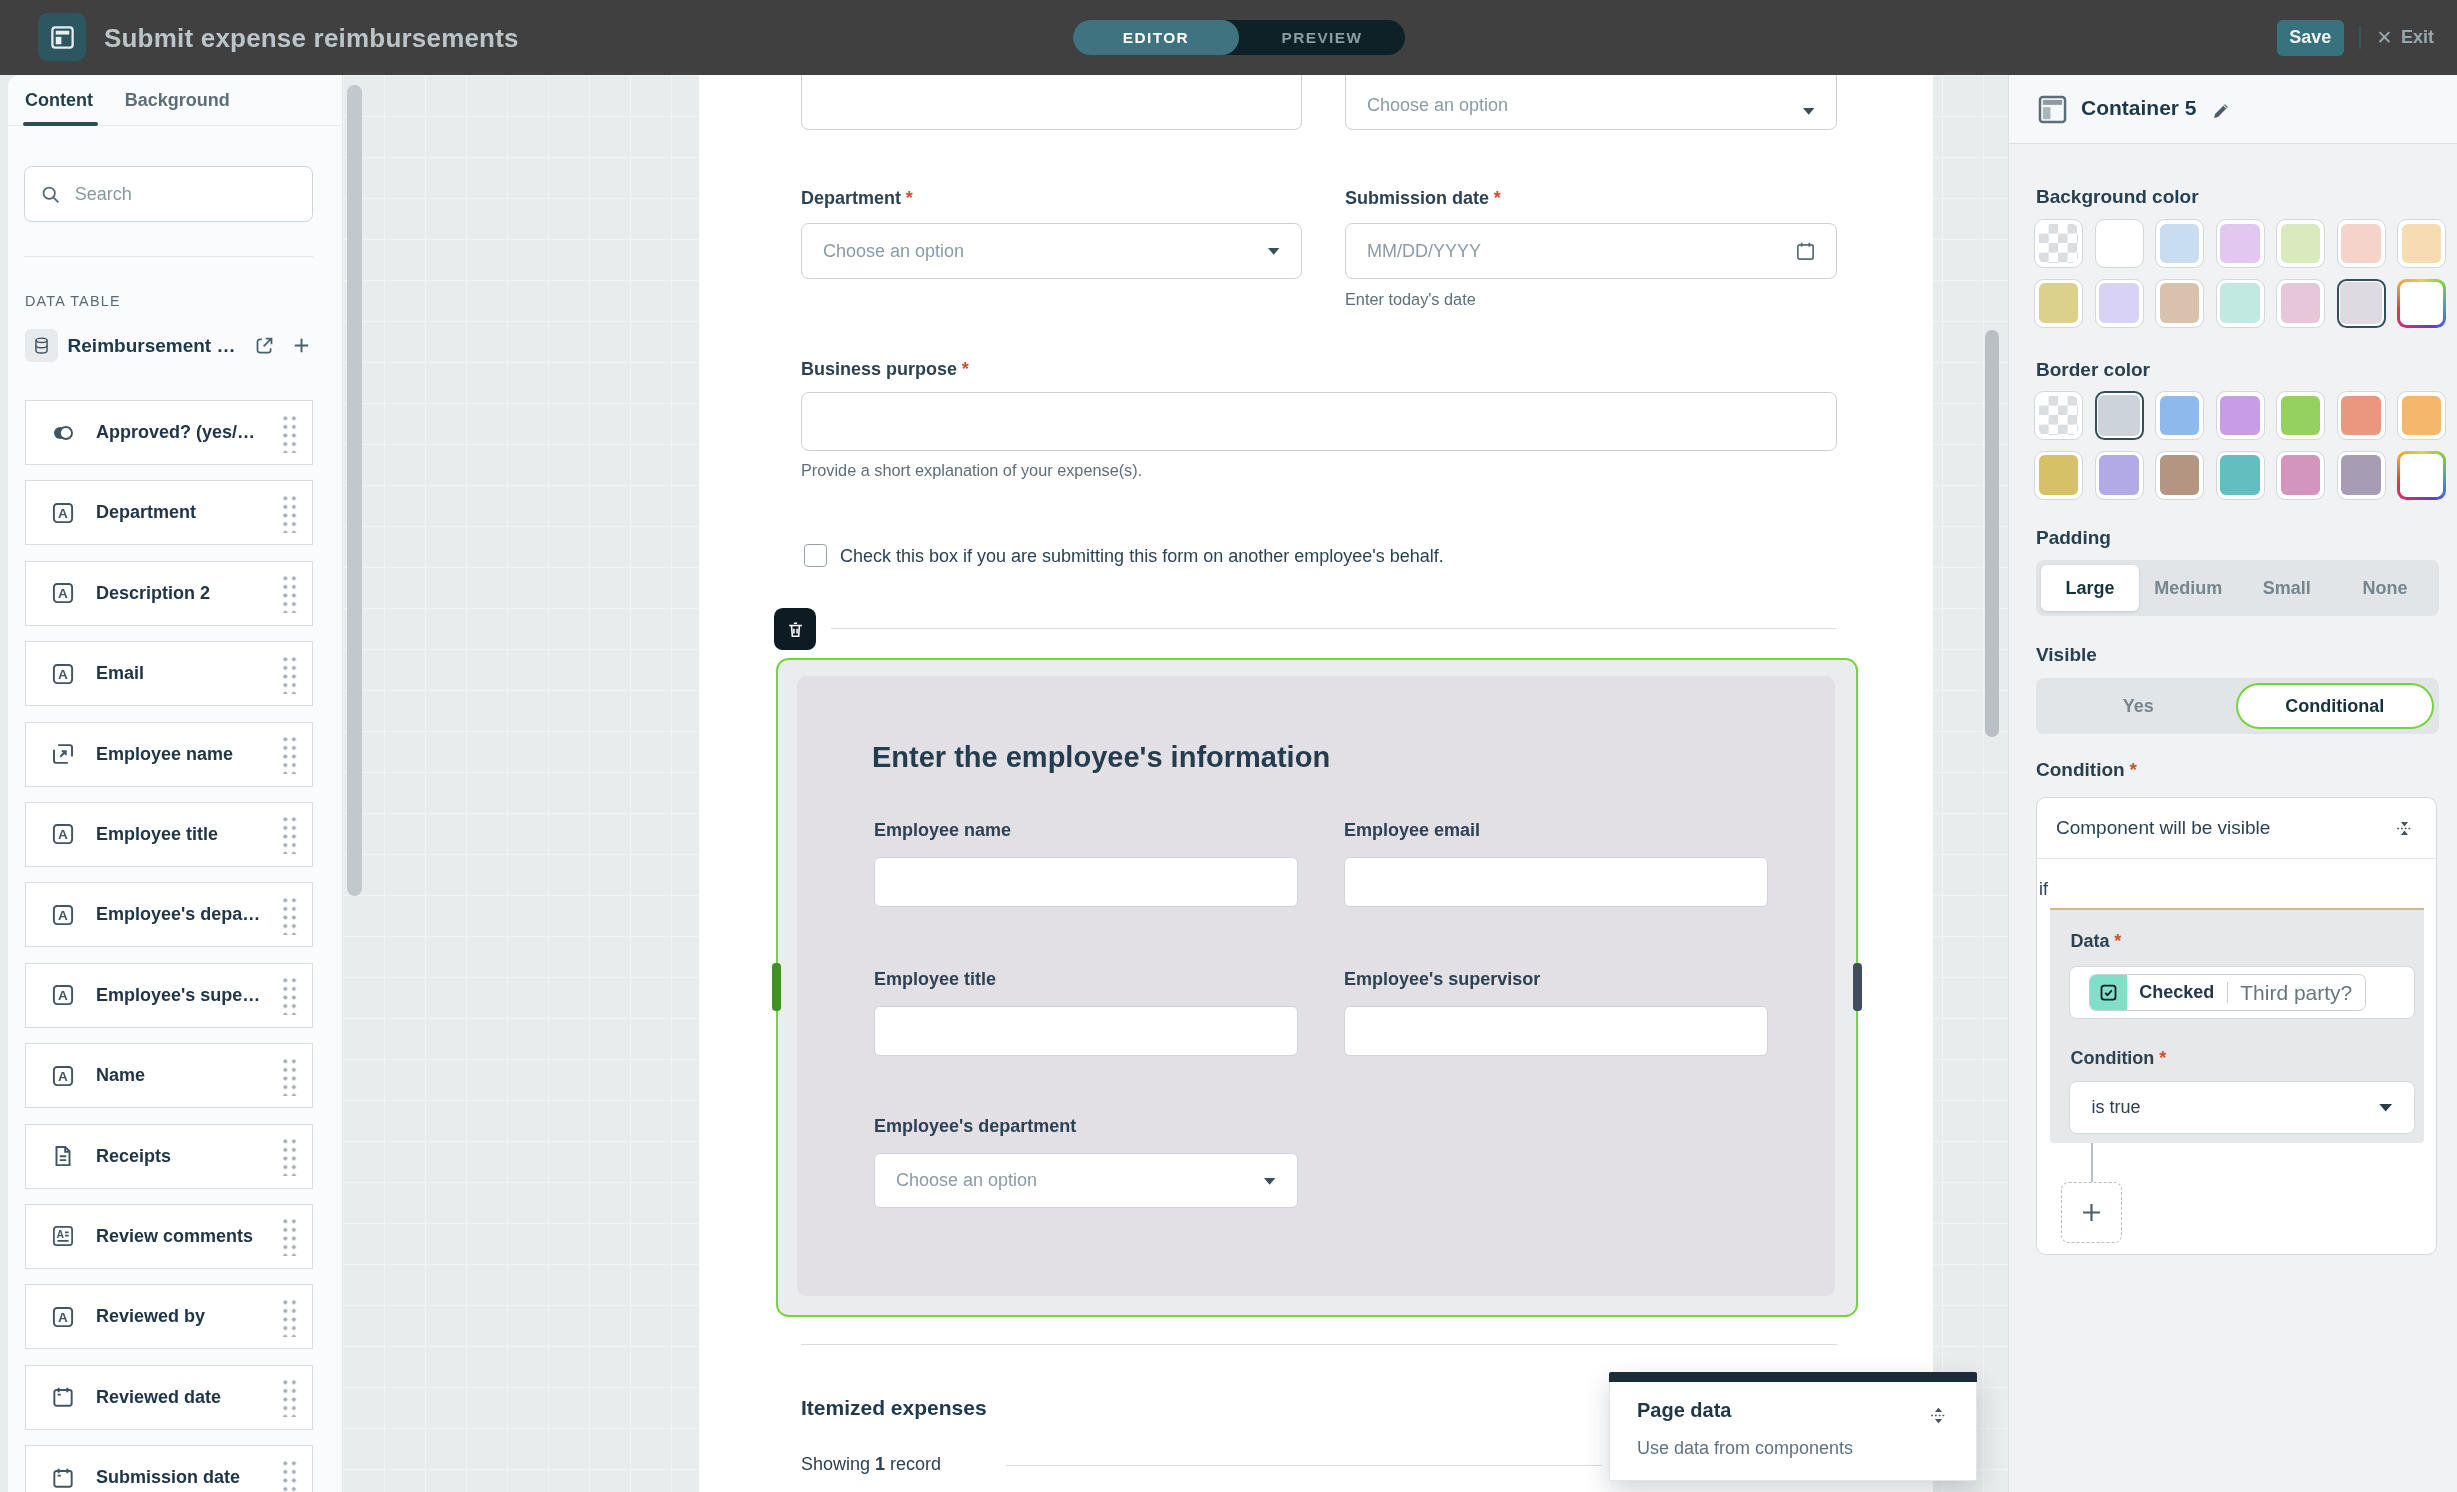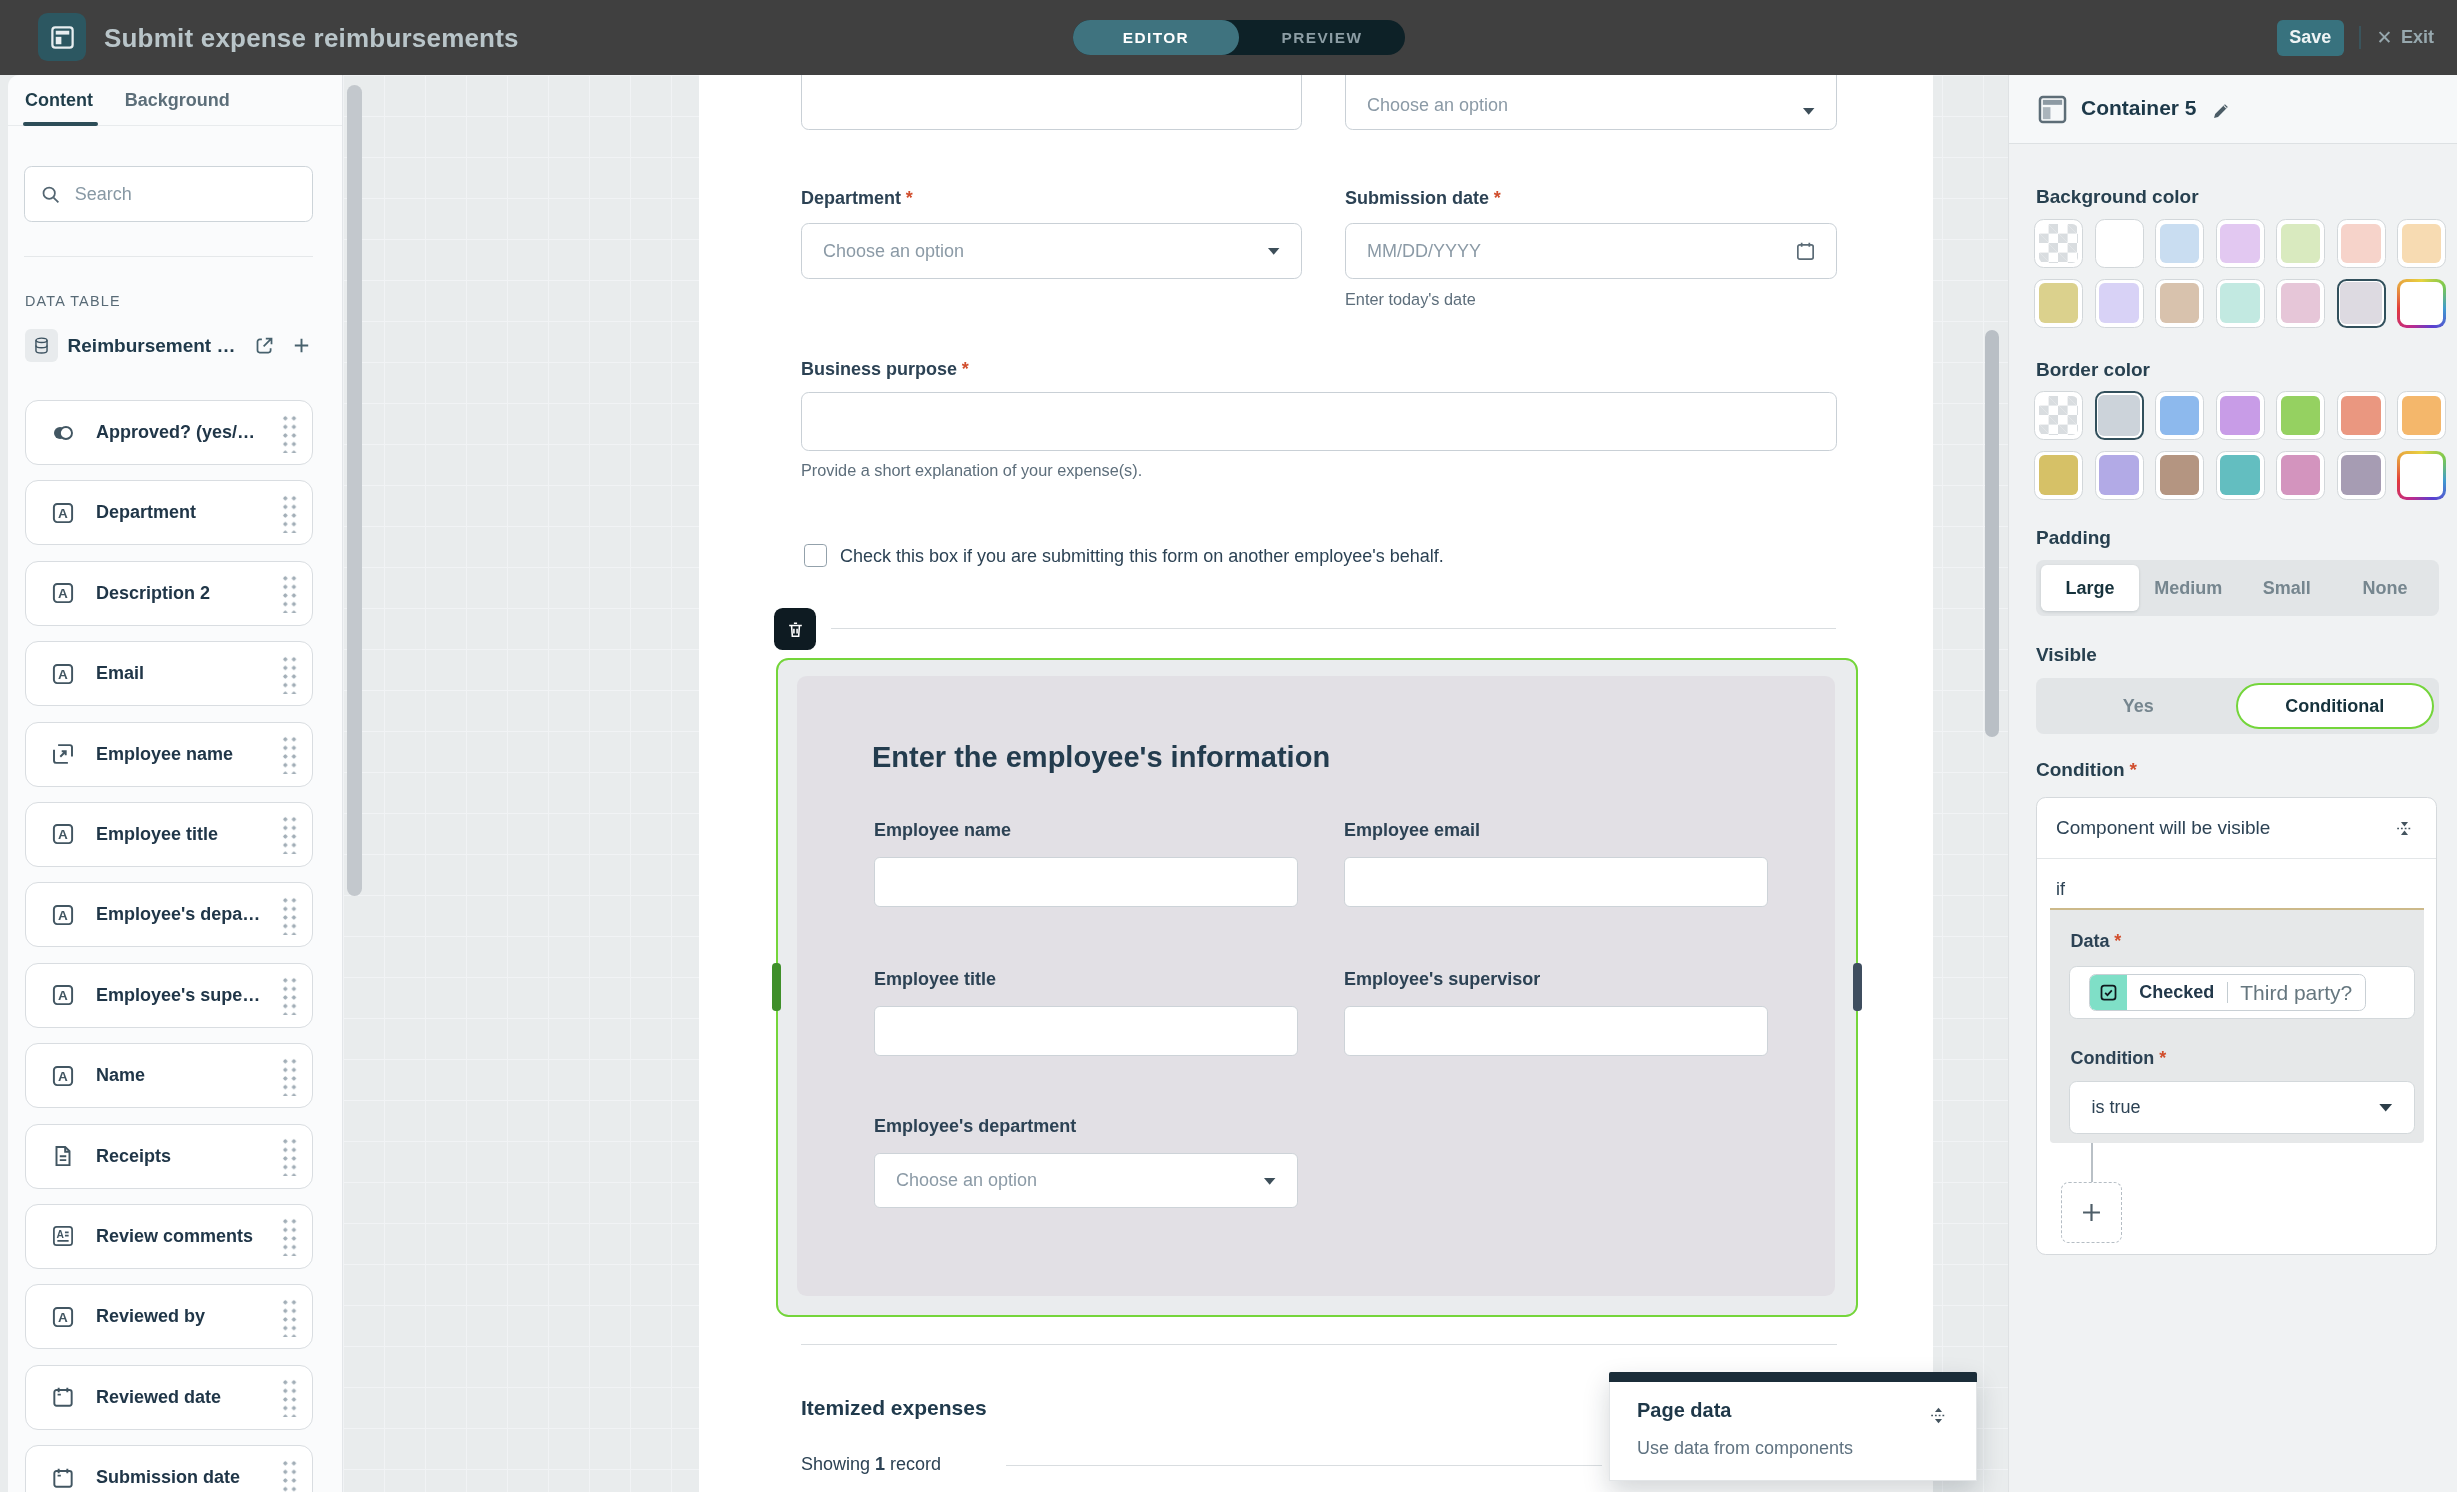--- a/index.html
+++ b/index.html
@@ -65,21 +65,21 @@
   .sb-search { position:absolute; left:16.3px; top:91px; width:289px; height:56px; border:1px solid #cdd4d9; border-radius:7.7px; background:#fff; display:flex; align-items:center; padding:0 15.4px; gap:13.4px; }
   .sb-search input { border:none; outline:none; font-size:18px; flex:1; color:#2c4254; background:transparent; font-family:inherit; }
   .sb-search input::placeholder { color:#8798a4; }
   .sb-div { position:absolute; left:16.3px; width:289px; height:1px; background:#e5e8ea; }
   .sb-section { position:absolute; left:17.3px; top:218px; font-size:14.4px; font-weight:normal; letter-spacing:1.2px; color:#586a76; }
   .sb-table-row { position:absolute; left:17.3px; top:254px; width:288px; height:33px; display:flex; align-items:center; }
   .sb-table-icon { width:33px; height:33px; background:#e8ebed; border-radius:5.8px; display:flex; align-items:center; justify-content:center; }
   .sb-table-name { margin-left:9.6px; font-size:19px; font-weight:bold; color:#203a4b; width:179px; white-space:nowrap; overflow:hidden; }
   .sb-table-actions { margin-left:auto; display:flex; align-items:center; gap:15.4px; }
   .sb-cards { position:absolute; left:17.3px; top:325px; width:288px; }
-  .sb-card { width:288px; height:65px; background:#fff; border:1px solid #d9dde1; border-radius:13px; margin-bottom:15.4px; display:flex; align-items:center; padding:0 15.4px 0 24px; cursor:grab; }
+  .sb-card { width:288px; height:65px; background:#fff; border:1px solid #d9dde1; border-radius:0; margin-bottom:15.4px; display:flex; align-items:center; padding:0 15.4px 0 24px; cursor:grab; }
   .sb-card-label { margin-left:20px; font-size:18px; font-weight:600; color:#203648; white-space:nowrap; overflow:hidden; flex:1; }
   .drag-dots { width:16.3px; height:40px; background-image:radial-gradient(#a2aeb7 1.8px, transparent 2.2px); background-size:8.6px 8.6px; background-position:1px 1px; }
 
   .v-scrollbar { position:absolute; border-radius:7.7px; z-index:20; }
   .sb-scroll { left:347px; top:85px; width:15.4px; height:811px; background:#c3c8cd; }
   .cv-scroll { left:1985px; top:330px; width:14.4px; height:407px; background:#b9bfc5; }
 
   
   .inspector { position:absolute; left:2008px; top:75px; width:450px; height:1418px; background:#f0f2f3; border-left:1px solid #dfe2e4; z-index:10; }
   .insp-header { position:absolute; left:0; top:0; width:450px; height:69px; background:#f6f8f9; border-bottom:1px solid #dde1e3; }
@@ -93,21 +93,21 @@
   .swatch-fill { width:100%; height:100%; border-radius:5.8px; }
   .swatch.transparent .swatch-fill { background-image:linear-gradient(45deg,#d9dde0 25%,transparent 25%,transparent 75%,#d9dde0 75%),linear-gradient(45deg,#d9dde0 25%,transparent 25%,transparent 75%,#d9dde0 75%); background-size:19px 19px; background-position:0 0,9.6px 9.6px; background-color:#fff; }
   .swatch.custom { border:3.8px solid transparent; padding:0; background:linear-gradient(#fff,#fff) padding-box, conic-gradient(#e8d33f,#7cc94e,#3f9ad0,#5b3fd0,#c02a8a,#e23b3b,#e8a23f,#e8d33f) border-box; }
   .seg-control { position:absolute; left:27px; width:403px; height:56px; background:#e2e5e7; border-radius:7.7px; display:flex; padding:4.8px; }
   .seg { flex:1; display:flex; align-items:center; justify-content:center; font-size:18px; font-weight:bold; color:#76868f; border-radius:5.8px; cursor:pointer; }
   .seg.active-white { background:#fff; color:#16323c; box-shadow:0 1px 2.9px rgba(20,40,50,.15); }
   .seg.active-green { background:#fff; color:#16323c; border:2.9px solid #74d53b; border-radius:28px; }
   .cond-card { position:absolute; left:27px; top:722px; width:401px; height:458px; background:#fff; border:1px solid #d5d9dc; border-radius:9.6px; }
   .cond-head { position:relative; height:61px; border-bottom:1px solid #e3e6e8; display:flex; align-items:center; padding:0 19px; font-size:19px; color:#2c4254; }
   .cond-head .spacer { flex:1; }
-  .if-label { position:absolute; left:19px; top:81px; font-size:18px; color:#2c4254; }
+  .if-label { position:absolute; left:2px; top:81px; font-size:18px; color:#2c4254; }
   .if-block { position:absolute; left:13.4px; top:110px; width:374px; height:235px; background:#e6e8e9; border-top:2.9px solid #ccb98a; border-radius:0 0 3.8px 3.8px; }
   .ib-label { position:absolute; left:20px; font-size:18px; font-weight:bold; color:#2c4254; }
   .data-input { position:absolute; left:19px; top:56px; width:346px; height:53px; background:#fff; border:1px solid #d3d8db; border-radius:7.7px; display:flex; align-items:center; padding:0 7.7px; }
   .chip { height:37px; margin-left:10.6px; border:1px solid #c9d0d5; border-radius:6.7px; display:flex; align-items:center; overflow:hidden; background:#fff; }
   .chip-check { width:37px; height:37px; background:#7fdfc7; display:flex; align-items:center; justify-content:center; }
   .chip-checked { font-size:18px; font-weight:bold; color:#22384a; padding:0 12.5px; }
   .chip-sep { width:1px; height:21px; background:#c3ccd1; }
   .chip-field { font-size:21px; color:#66777f; padding:0 12.5px; }
   .ib-select { position:absolute; left:19px; top:171px; width:346px; height:53px; background:#fff; border:1px solid #d3d8db; border-radius:7.7px; display:flex; align-items:center; padding:1px 21px; font-size:18px; color:#2c4254; }
   .connector { position:absolute; left:54px; top:345px; width:1.9px; height:39px; background:#b9c0c6; }

